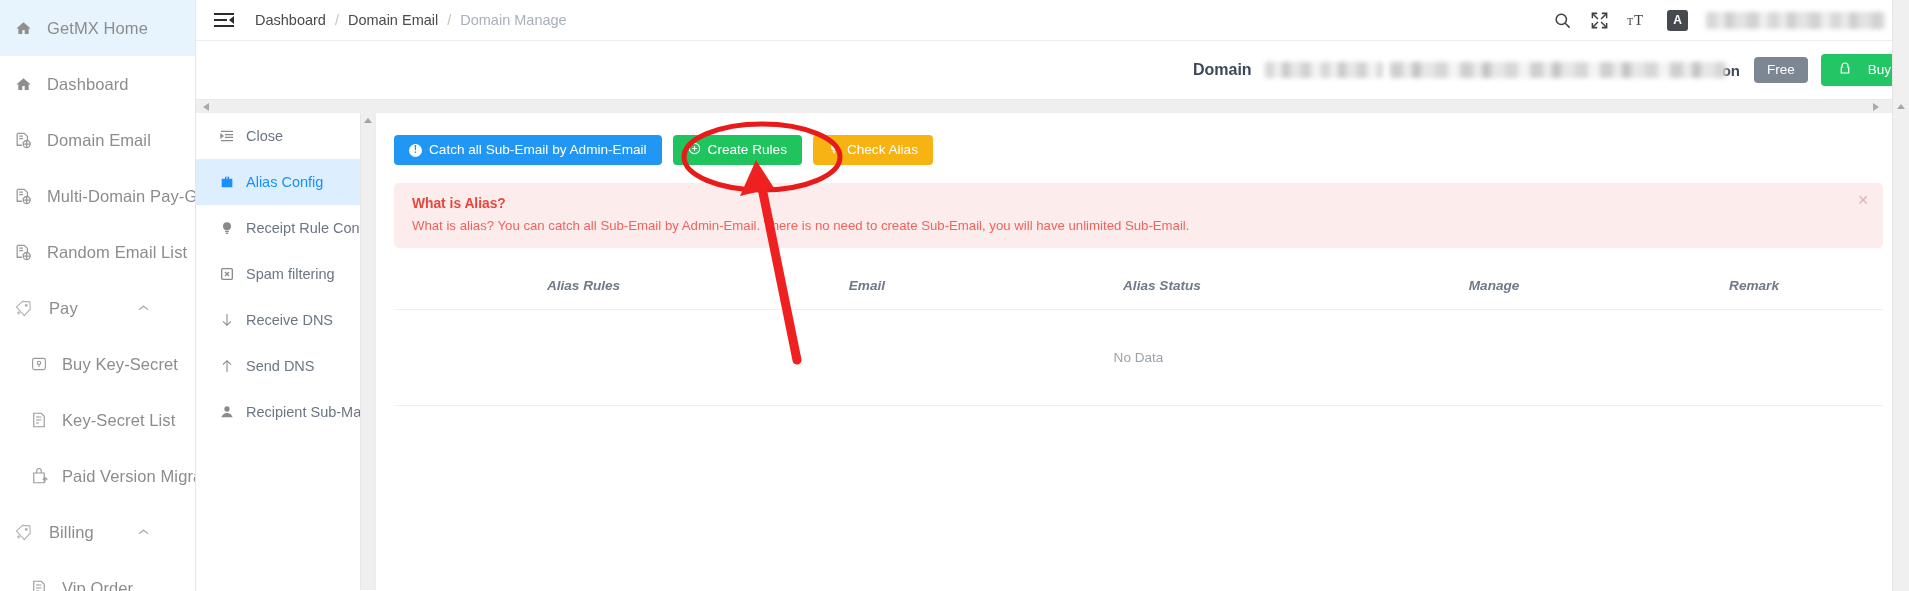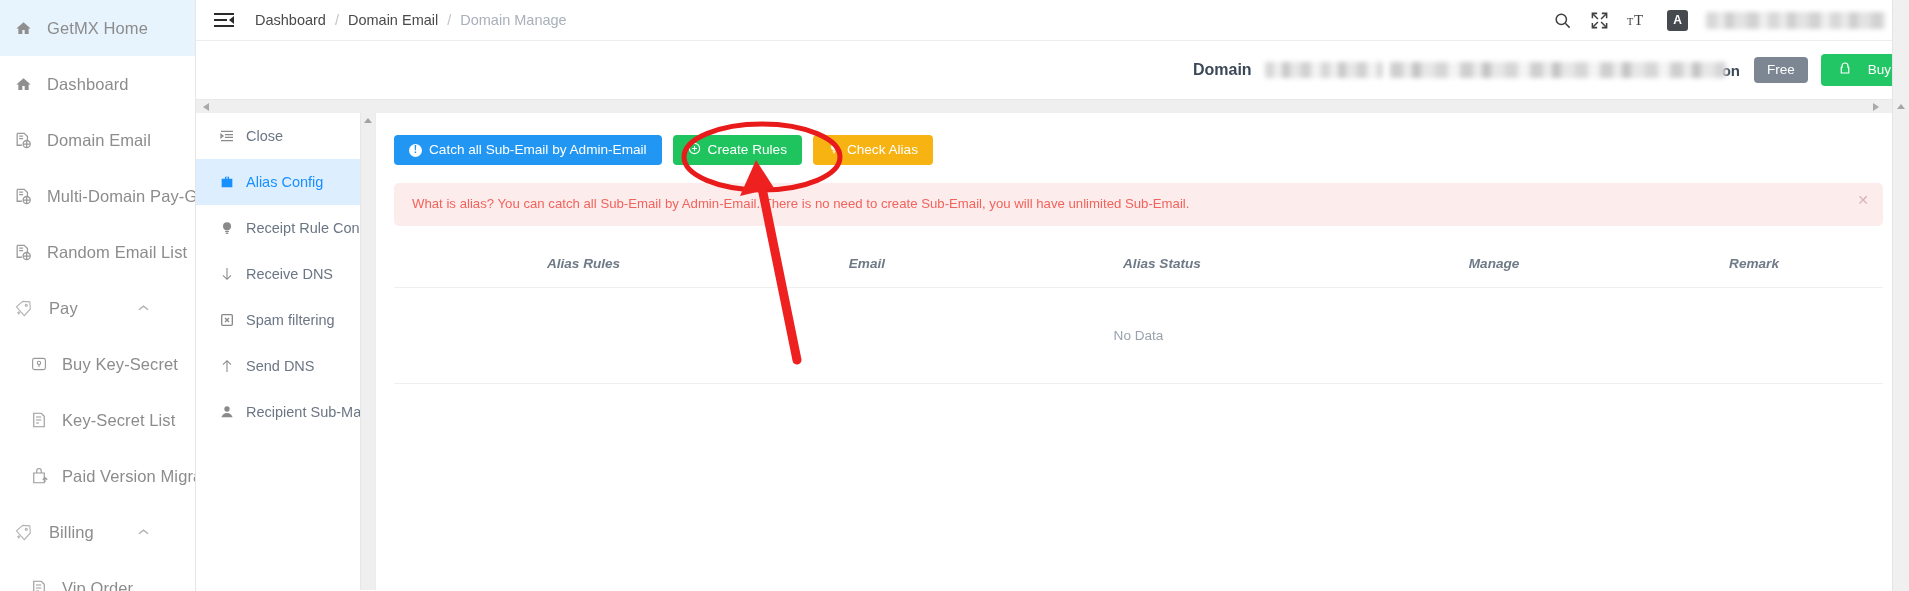--- a/index.html
+++ b/index.html
@@ -354,34 +354,34 @@
             <svg width="16" height="16" viewBox="0 0 24 24" fill="#8a8a8a">
                 <circle cx="12" cy="9.5" r="6"></circle>
                 <rect x="9" y="16" width="6" height="2.3" rx="1"></rect>
                 <rect x="10" y="19" width="4" height="2" rx="1"></rect>
               </svg>
           </span>
           <span>Receipt Rule Config</span>
         </div>
         <div class="tab-item">
           <span class="tic">
-            <svg width="16" height="16" viewBox="0 0 24 24" fill="none" stroke="#8a8a8a" stroke-width="1.6">
-                <path d="M12 3v17M6 14l6 6 6-6"></path>
-              </svg>
-          </span>
-          <span>Receive DNS</span>
-        </div>
-        <div class="tab-item">
-          <span class="tic">
             <svg width="16" height="16" viewBox="0 0 24 24" fill="none" stroke="#8a8a8a" stroke-width="2">
                 <rect x="4" y="4" width="16" height="16" rx="1.5"></rect>
                 <path d="M9 9l6 6M15 9l-6 6"></path>
               </svg>
           </span>
           <span>Spam filtering</span>
+        </div>
+        <div class="tab-item">
+          <span class="tic">
+            <svg width="16" height="16" viewBox="0 0 24 24" fill="none" stroke="#8a8a8a" stroke-width="1.6">
+                <path d="M12 3v17M6 14l6 6 6-6"></path>
+              </svg>
+          </span>
+          <span>Receive DNS</span>
         </div>
         <div class="tab-item">
           <span class="tic">
             <svg width="16" height="16" viewBox="0 0 24 24" fill="none" stroke="#8a8a8a" stroke-width="1.6">
                 <path d="M12 21V4M6 10l6-6 6 6"></path>
               </svg>
           </span>
           <span>Send DNS</span>
         </div>
         <div class="tab-item">
@@ -421,20 +421,21 @@
                   <circle cx="12" cy="9" r="6"></circle>
                   <rect x="9" y="16" width="6" height="2.4" rx="1.2"></rect>
                   <rect x="10" y="19.4" width="4" height="2" rx="1"></rect>
                 </svg>
             </span>
             <span>Check Alias</span>
           </button>
         </div>
 
         <div class="alert">
+          <div class="atitle">What is Alias?</div>
           <div class="atext">What is alias? You can catch all Sub-Email by Admin-Email. There is no need to create Sub-Email, you will have unlimited Sub-Email.</div>
           <span class="axc">✕</span>
         </div>
 
         <table class="tbl">
           <thead>
             <tr>
               <th>Alias Rules</th>
               <th>Email</th>
               <th>Alias Status</th>

